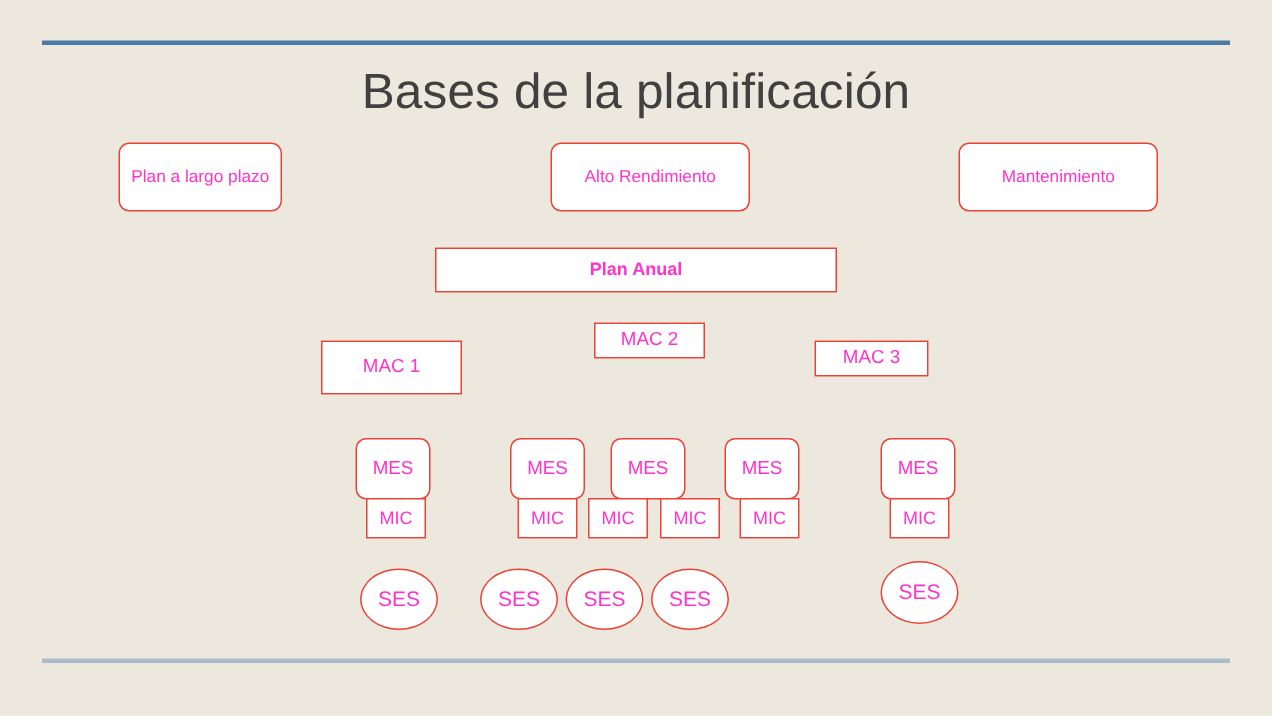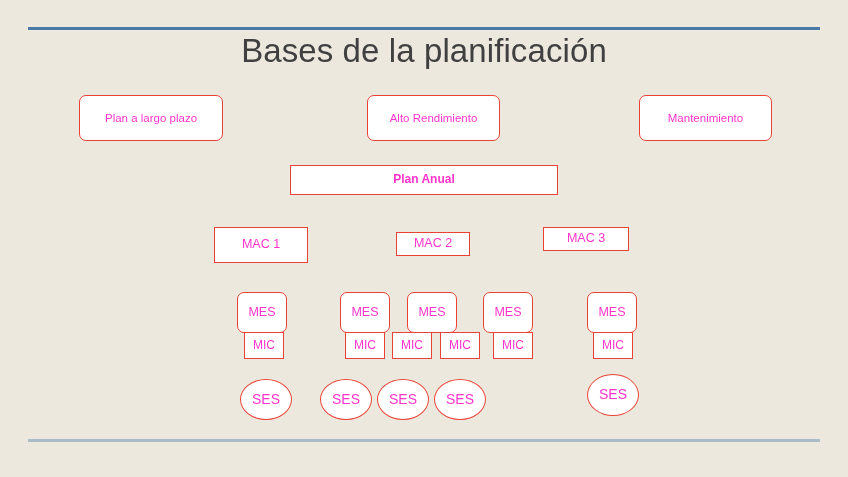--- a/index.html
+++ b/index.html
@@ -34,21 +34,21 @@
     top: 439px;
     width: 792px;
     height: 3px;
     background: #a7bdca;
   }
 
   
   .title {
     position: absolute;
     left: 0;
-    top: 32px;
+    top: 42px;
     width: 848px;
     text-align: center;
     font-size: 33px;
     font-weight: 400;
     color: #404040;
     letter-spacing: 0.1px;
     white-space: nowrap;
   }
 
   
@@ -79,27 +79,27 @@
 </head>
 <body>
 
 <div id="slide">
 
   <div class="rule-top"></div>
 
   <div class="title">Bases de la planificación</div>
 
   <div id="nodes-layer">
-      <div class="node rounded top-node" style="left: 79px; top: 95px; width: 144px; height: 46px;">Plan a largo plazo</div>
+      <div class="node rounded top-node" style="left: 79px; top: 95px; width: 109px; height: 46px;">Plan a largo plazo</div>
       <div class="node rounded top-node" style="left: 367px; top: 95px; width: 133px; height: 46px;">Alto Rendimiento</div>
       <div class="node rounded top-node" style="left: 639px; top: 95px; width: 133px; height: 46px;">Mantenimiento</div>
       <div class="node sharp plan-node" style="left: 290px; top: 165px; width: 268px; height: 30px;">Plan Anual</div>
       <div class="node sharp mac-node" style="left: 214px; top: 227px; width: 94px; height: 36px;">MAC 1</div>
-      <div class="node sharp mac-node" style="left: 396px; top: 232px; width: 74px; height: 24px;">MAC 2</div>
-      <div class="node sharp mac-node" style="left: 543px; top: 227px; width: 86px; height: 24px;">MAC 3</div>
+      <div class="node sharp mac-node" style="left: 396px; top: 215px; width: 74px; height: 24px;">MAC 2</div>
+      <div class="node sharp mac-node" style="left: 543px; top: 227px; width: 76px; height: 24px;">MAC 3</div>
       <div class="node rounded mes-node" style="left: 237px; top: 272px; width: 50px; height: 41px;">MES</div>
       <div class="node rounded mes-node" style="left: 340px; top: 272px; width: 50px; height: 41px;">MES</div>
       <div class="node rounded mes-node" style="left: 407px; top: 272px; width: 50px; height: 41px;">MES</div>
       <div class="node rounded mes-node" style="left: 483px; top: 272px; width: 50px; height: 41px;">MES</div>
       <div class="node rounded mes-node" style="left: 587px; top: 272px; width: 50px; height: 41px;">MES</div>
       <div class="node sharp mic-node" style="left: 244px; top: 332px; width: 40px; height: 27px;">MIC</div>
       <div class="node sharp mic-node" style="left: 345px; top: 332px; width: 40px; height: 27px;">MIC</div>
       <div class="node sharp mic-node" style="left: 392px; top: 332px; width: 40px; height: 27px;">MIC</div>
       <div class="node sharp mic-node" style="left: 440px; top: 332px; width: 40px; height: 27px;">MIC</div>
       <div class="node sharp mic-node" style="left: 493px; top: 332px; width: 40px; height: 27px;">MIC</div>

